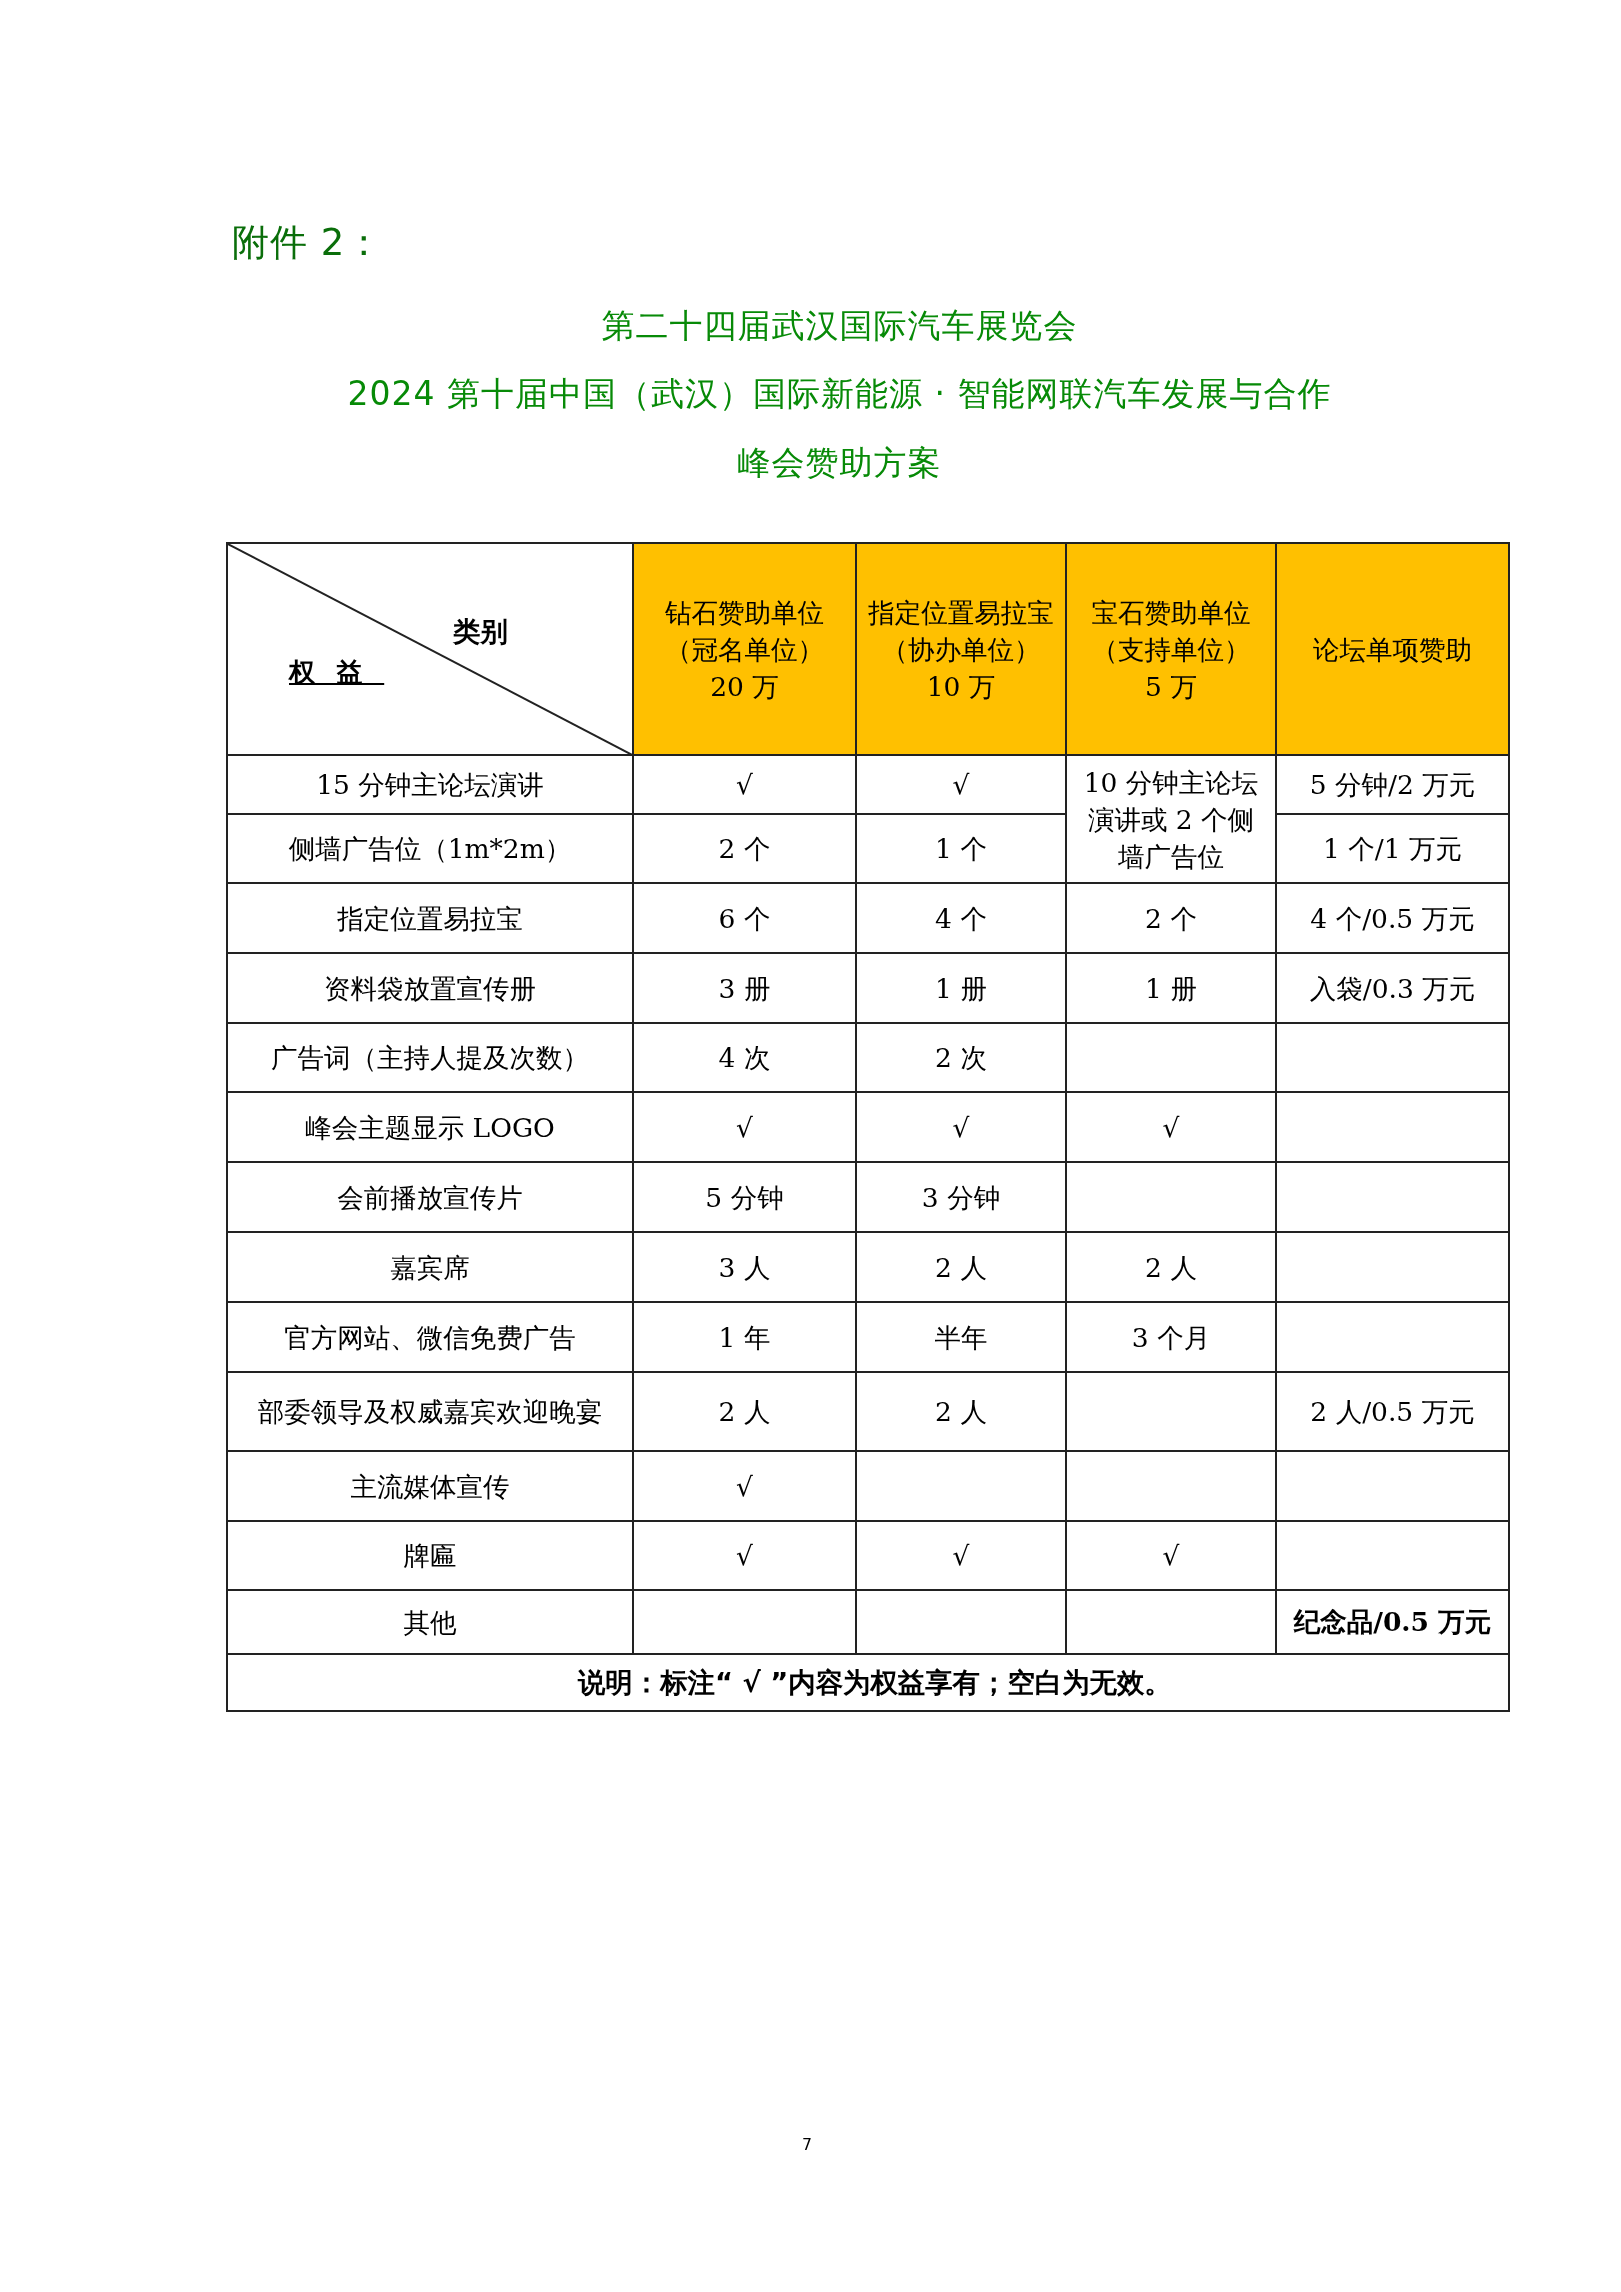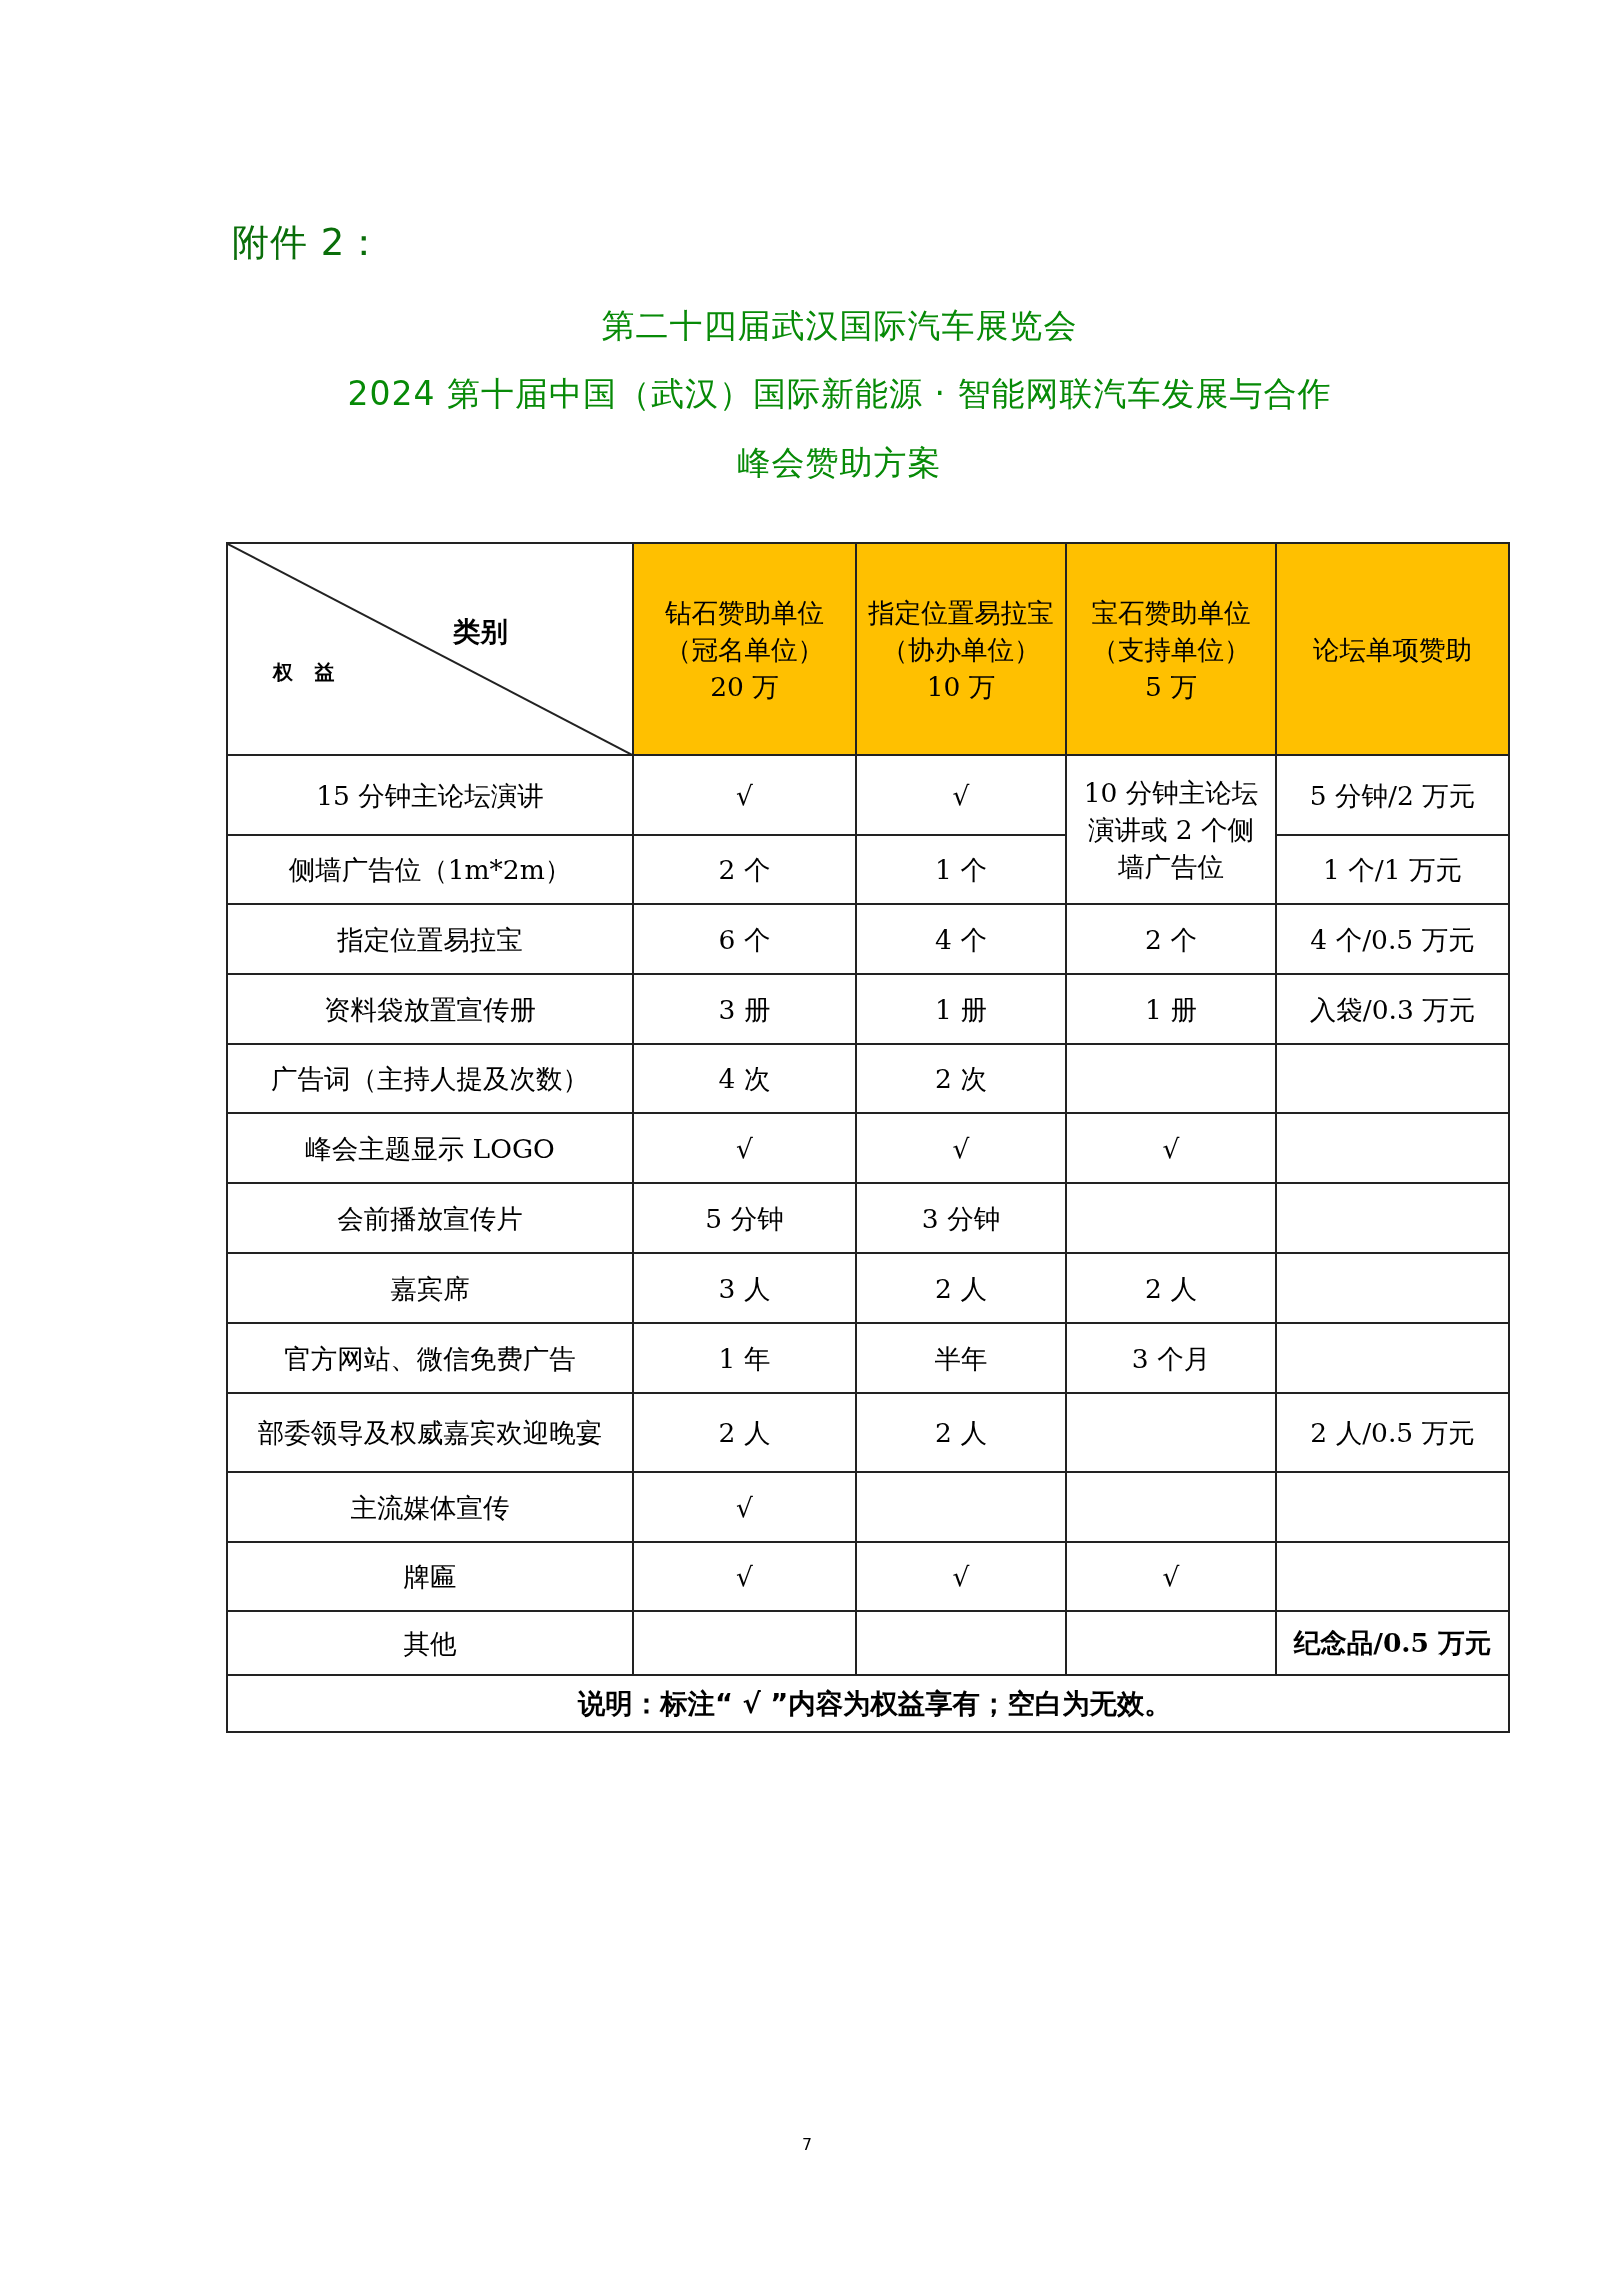--- a/index.html
+++ b/index.html
@@ -14,22 +14,22 @@
   .t3 { top: 441px; left: 29px; }
   table.sp { position: absolute; left: 226px; top: 542px; width: 1282px; border-collapse: collapse;
              table-layout: fixed; font-size: 26.5px; }
   table.sp td { border: 2px solid #222; text-align: center; vertical-align: middle; padding: 0 3.9px;
                 line-height: 37px; }
   table.sp .hdr td.gold { background: #ffc000; }
   .diag { position: relative; padding: 0 !important; background: #fff; }
   .diag svg { position: absolute; left: 0; top: 0; }
   .diag .cat { position: absolute; left: 225px; top: 69px; font-size: 27.4px; font-weight: bold;
                font-family: "DejaVu Sans", "Liberation Sans", sans-serif; }
-  .diag .right { position: absolute; left: 45px; top: 110px; font-size: 20px; font-weight: bold;
-                 font-family: "DejaVu Sans", "Liberation Sans", sans-serif; letter-spacing: 21.6px; }
+  .diag .right { position: absolute; left: 61px; top: 110px; font-size: 26px; font-weight: bold;
+                 font-family: "DejaVu Sans", "Liberation Sans", sans-serif; letter-spacing: 21.6px; text-decoration: underline; }
   .note td { text-align: left; font-weight: bold; font-size: 27.4px; padding-left: 17.6px !important;
              font-family: "DejaVu Sans", "Liberation Sans", sans-serif; }
   .pagenum { position: absolute; left: 802px; top: 2135px; font-size: 15.7px;
              font-family: "DejaVu Sans", "Liberation Sans", sans-serif; }
 </style>
 </head>
 <body>
 
 <div class="attach">附件 2：</div>
 <div class="title t1">第二十四届武汉国际汽车展览会</div>
@@ -65,21 +65,21 @@
     </td>
     <td class="gold">
       <div>宝石赞助单位</div>
       <div>（支持单位）</div>
       <div>5 万</div>
     </td>
     <td class="gold">
       <div>论坛单项赞助</div>
     </td>
   </tr>
-  <tr style="height:80px">
+  <tr style="height:59px">
     <td>15 分钟主论坛演讲</td>
     <td>√</td>
     <td>√</td>
     <td rowspan="2" style="padding:0 13.7px;">10 分钟主论坛演讲或 2 个侧墙广告位</td>
     <td>5 分钟/2 万元</td>
   </tr>
   <tr style="height:69px">
     <td>侧墙广告位（1m*2m）</td>
     <td>2 个</td>
     <td>1 个</td>

